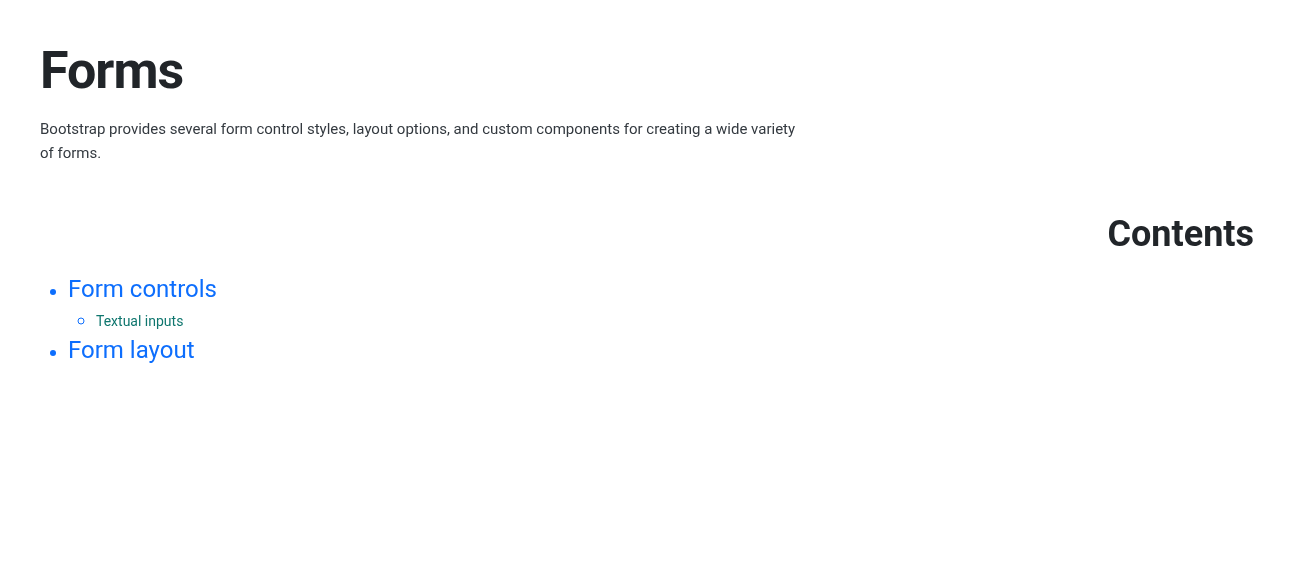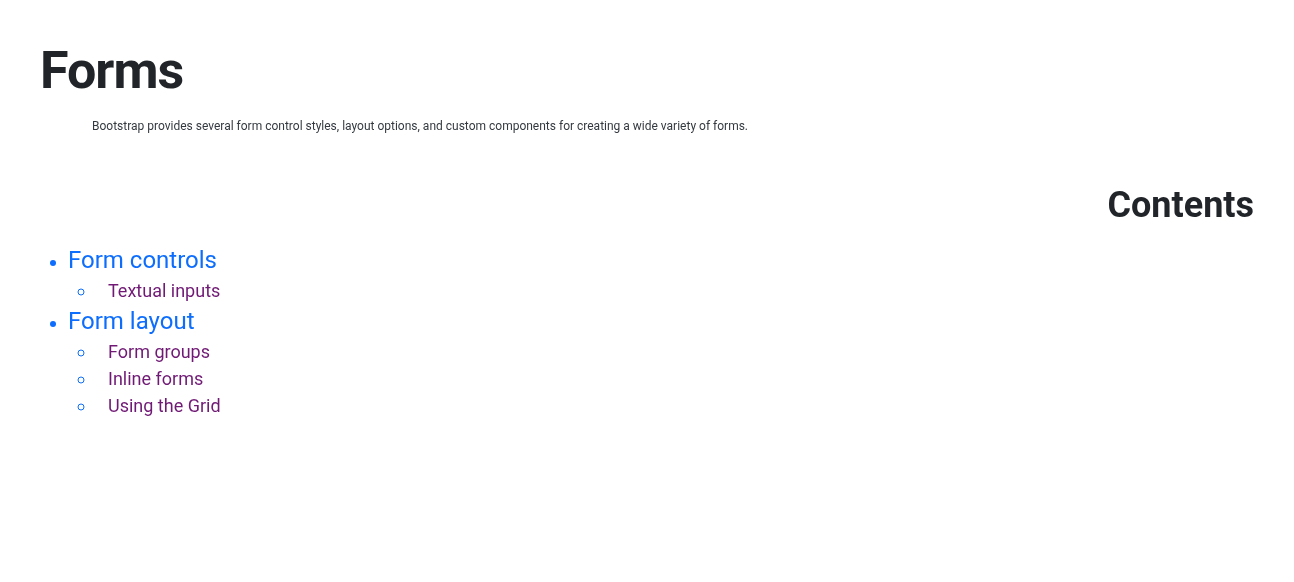--- a/index.html
+++ b/index.html
@@ -19,26 +19,25 @@
 
     .page-title {
       font-size: 52px;
       font-weight: 700;
       color: #212529;
       margin-bottom: 16px;
       letter-spacing: -1px;
     }
 
     .page-description {
-      font-size: 12px;
+      font-size: 15px;
       color: #343a40;
       line-height: 1.6;
       max-width: 760px;
       margin-bottom: 48px;
-      text-align: center;
     }
 
     .contents-heading {
       font-size: 36px;
       font-weight: 700;
       color: #212529;
       margin-bottom: 20px;
       text-align: right;
     }
 
@@ -66,24 +65,23 @@
       margin-bottom: 6px;
     }
 
     .sub-list li {
       font-size: 18px;
       margin-bottom: 6px;
       color: #0d6efd;
     }
 
     .sub-list li a {
-      color: #701a75;
+      color: #0f766e;
       text-decoration: none;
-      font-size: 18px;
-      margin-left: 12px;
+      font-size: 14px;
     }
   </style>
 </head>
 <body>
 
 <h1 class="page-title">Forms</h1>
 
 <p class="page-description">Bootstrap provides several form control styles, layout options, and custom components for creating a wide variety of forms.</p>
 
 <h2 class="contents-heading">Contents</h2>
@@ -92,25 +90,14 @@
   <li>
     <a href="#form-controls">Form controls</a>
     <ul class="sub-list">
       <li>
         <a href="#textual-inputs">Textual inputs</a>
       </li>
     </ul>
   </li>
   <li>
     <a href="#form-layouts">Form layout</a>
-    <ul class="sub-list">
-      <li>
-        <a href="#form-groups">Form groups</a>
-      </li>
-      <li>
-        <a href="#inline-forms">Inline forms</a>
-      </li>
-      <li>
-        <a href="#using-the-grid">Using the Grid</a>
-      </li>
-    </ul>
   </li>
 </ul>
 
 </body></html>

